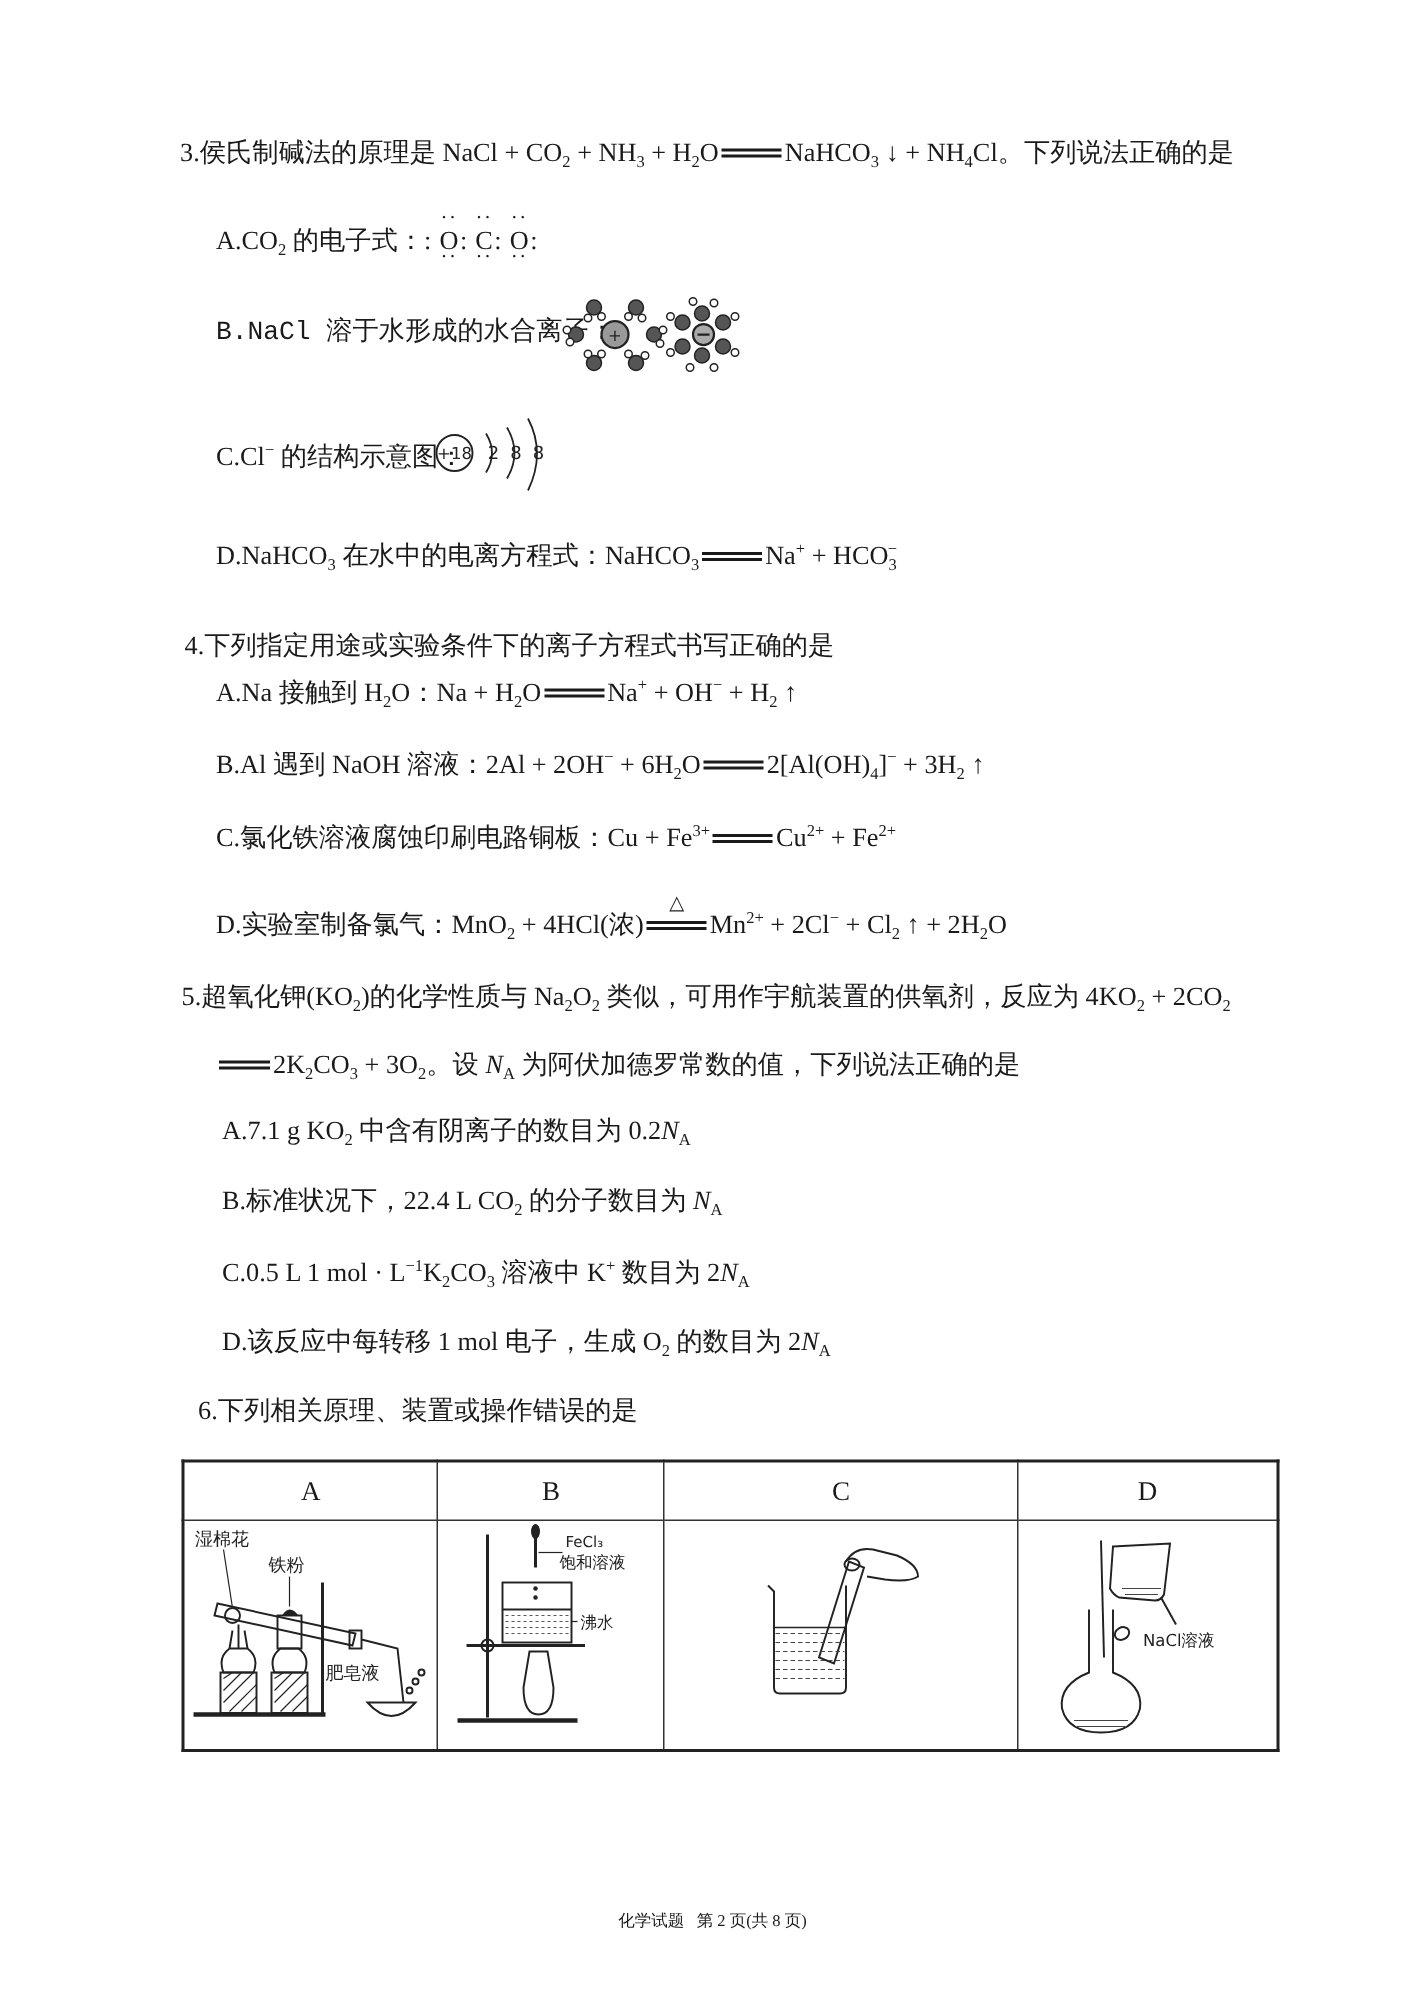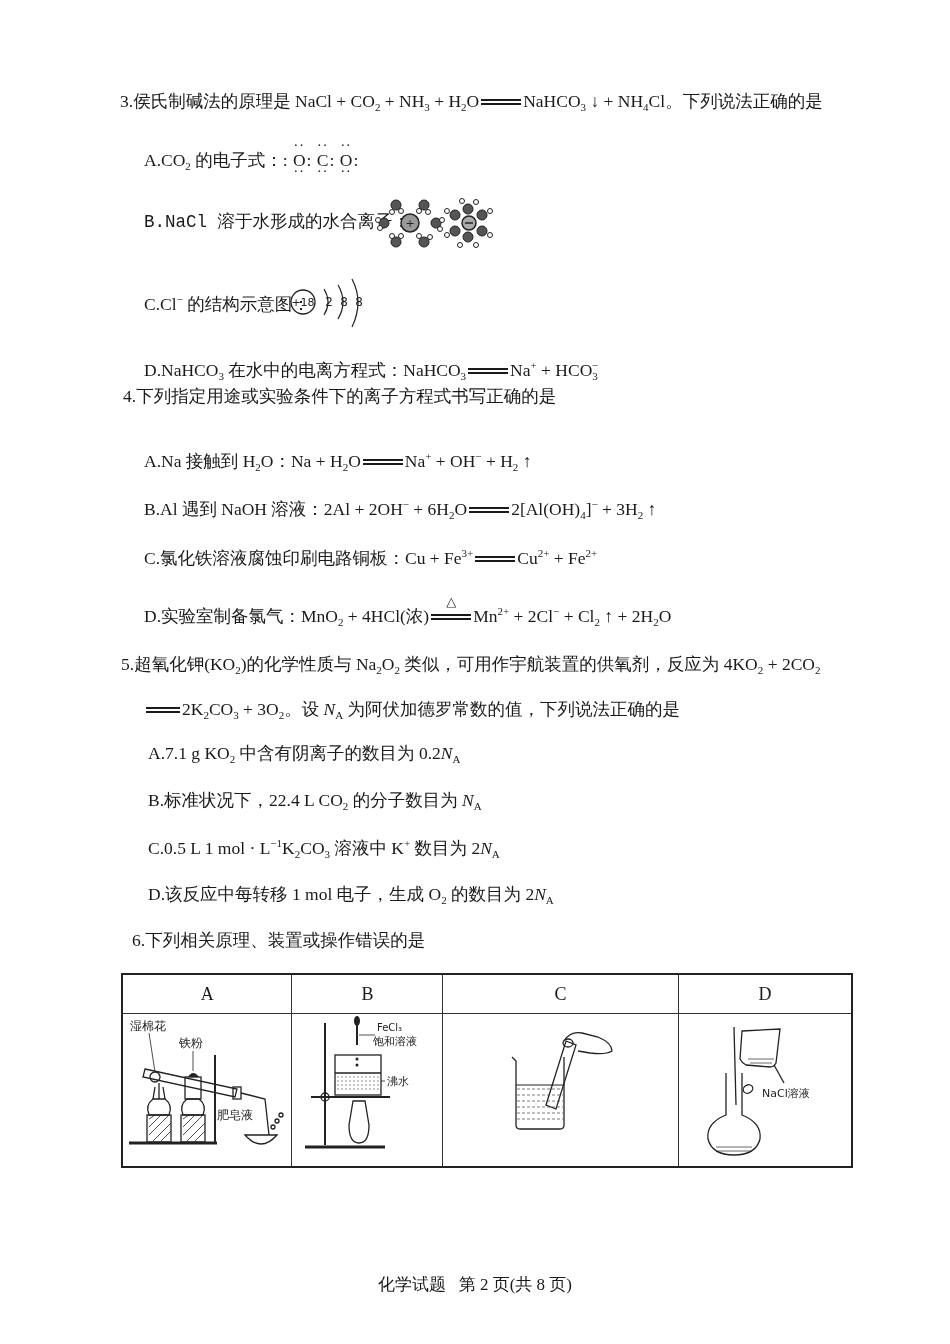--- a/index.html
+++ b/index.html
@@ -15,21 +15,21 @@
   .it { font-style:italic; }
   .dots { display:inline-block; position:relative; padding:0 1px; }
   .dots::before { content:"··"; position:absolute; top:-14px; left:0; right:0; text-align:center; font-size:14px; letter-spacing:1px; }
   .dots::after { content:"··"; position:absolute; top:12px; left:0; right:0; text-align:center; font-size:14px; letter-spacing:1px; }
   table.exp { position:absolute; left:121px; top:973px; width:732px; border-collapse:collapse;
               border:2px solid #222; font-size:17px; }
   table.exp td { border:1px solid #333; text-align:center; padding:0; vertical-align:middle; }
   .hdr td { height:38px; font-size:18px; }
   .pic td { height:152px; }
   .cap td { height:38px; line-height:22px; }
-  .footer { position:absolute; top:1273px; left:0; width:950px; text-align:center; font-size:17px; }
+  .footer { position:absolute; top:1273px; left:0; width:950px; text-align:center; font-size:11px; }
   svg text { font-family:"DejaVu Sans","Liberation Sans",sans-serif; }
 </style>
 </head>
 <body>
 
 <div class="line" style="left:90px; top:89px;">
   <span>3.</span><span>侯氏制碱法的原理是 </span>NaCl + CO<sub>2</sub> + NH<sub>3</sub> + H<sub>2</sub>O<span class="eq"></span>NaHCO<sub>3</sub> ↓ + NH<sub>4</sub>Cl<span>。下列说法正确的是</span>
 </div>
 
 <div class="line" style="left:114px; top:148px;">
@@ -103,21 +103,21 @@
   <path d="M64 4 Q76 27 64 52" fill="none" stroke="#222" stroke-width="1.2"></path>
   <text x="41" y="31" font-size="12" text-anchor="middle" fill="#222">2</text>
   <text x="56" y="31" font-size="12" text-anchor="middle" fill="#222">8</text>
   <text x="71" y="31" font-size="12" text-anchor="middle" fill="#222">8</text>
 </svg>
 
 <div class="line" style="left:114px; top:358px;">
   <span>D.</span>NaHCO<sub>3</sub> 在水中的电离方程式：NaHCO<sub>3</sub><span class="eq"></span>Na<sup>+</sup> + HCO<sub>3</sub><sup style="margin-left:-6px">−</sup>
 </div>
 
-<div class="line" style="left:93px; top:384px;">
+<div class="line" style="left:93px; top:418px;">
   <span>4.</span><span>下列指定用途或实验条件下的离子方程式书写正确的是</span>
 </div>
 <div class="line" style="left:114px; top:449px;">
   <span>A.</span>Na 接触到 H<sub>2</sub>O：Na + H<sub>2</sub>O<span class="eq"></span>Na<sup>+</sup> + OH<sup>−</sup> + H<sub>2</sub> ↑
 </div>
 <div class="line" style="left:114px; top:497px;">
   <span>B.</span>Al 遇到 NaOH 溶液：2Al + 2OH<sup>−</sup> + 6H<sub>2</sub>O<span class="eq"></span>2[Al(OH)<sub>4</sub>]<sup>−</sup> + 3H<sub>2</sub> ↑
 </div>
 <div class="line" style="left:114px; top:546px;">
   <span>C.</span>氯化铁溶液腐蚀印刷电路铜板：Cu + Fe<sup>3+</sup><span class="eq"></span>Cu<sup>2+</sup> + Fe<sup>2+</sup>

